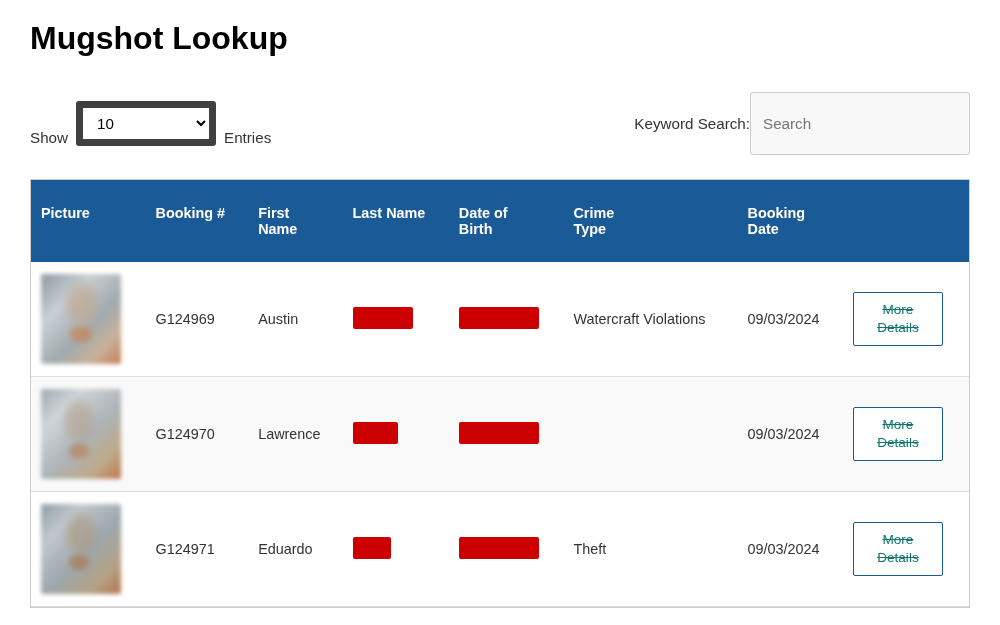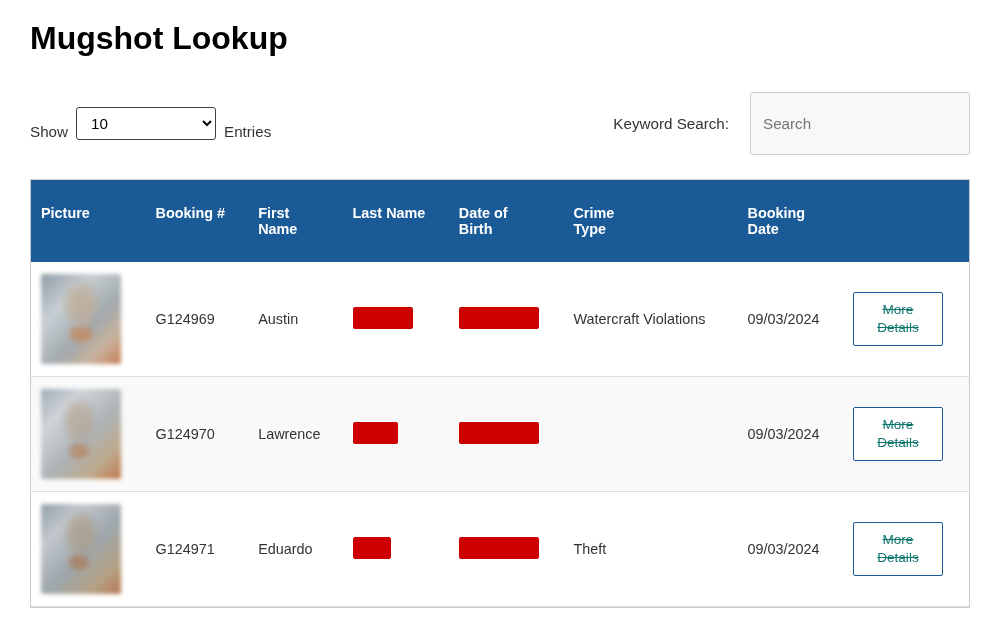--- a/index.html
+++ b/index.html
@@ -23,30 +23,30 @@
     }
     .show-entries {
       display: flex;
       align-items: flex-end;
       gap: 8px;
       font-size: 0.95rem;
     }
     .show-entries select {
       padding: 6px 30px 6px 10px;
       font-size: 0.95rem;
-      border: 1px solid #404040;
+      border: 7px solid #404040;
       border-radius: 3px;
       background: #fff;
       appearance: auto;
       width: 140px;
     }
     .keyword-search {
       display: flex;
       align-items: center;
-      gap: 21px;
+      gap: 0;
       font-size: 0.95rem;
     }
     .keyword-search input {
       padding: 22px 12px;
       font-size: 0.95rem;
       border: 1px solid #ccc;
       border-radius: 3px;
       width: 220px;
       background: #f8f8f8;
     }

